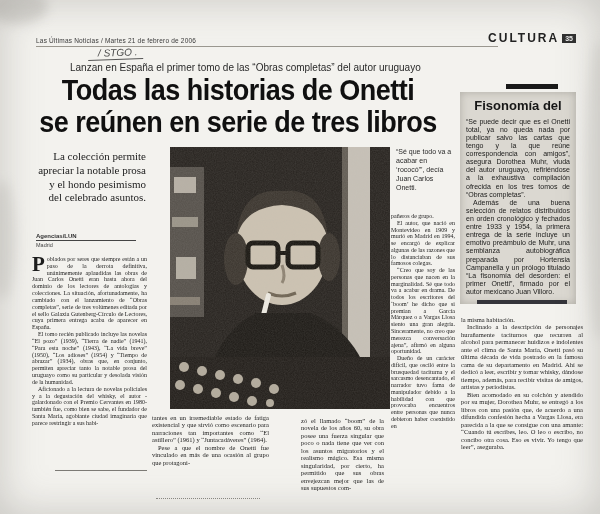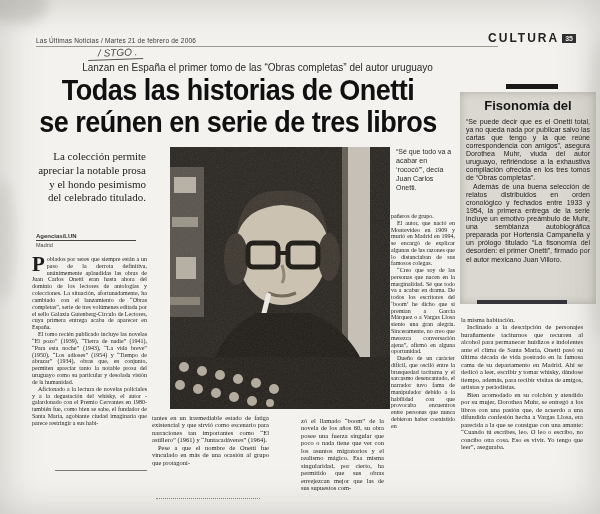--- a/index.html
+++ b/index.html
@@ -14,21 +14,21 @@
   .vignette{position:absolute;inset:0;box-shadow:inset 0 0 40px rgba(120,118,112,.35);pointer-events:none;}
   
   .masthead{left:36px;top:37px;font-size:6.5px;color:#3a3a3a;letter-spacing:.2px;}
   .mast-rule{left:36px;top:46px;width:462px;border-top:1px solid #9a978f;}
   .section{right:24px;top:31px;font-size:12px;font-weight:bold;letter-spacing:2px;color:#222;}
   .badge{display:inline-block;background:#2f2f2f;color:#eee;font-size:7px;font-weight:bold;
          padding:1px 3px;margin-left:3px;letter-spacing:0;vertical-align:1px;}
   .annotation{left:88px;top:47px;font-size:10px;font-style:italic;color:#4a4a4a;
               transform:rotate(-2deg);border-bottom:1px solid #555;padding:0 6px 1px 10px;}
   
-  .kicker{left:70px;top:62px;width:375px;text-align:center;font-size:10px;color:#2a2a2a;}
+  .kicker{left:70px;top:62px;width:375px;font-size:10px;color:#2a2a2a;}
   .headline{left:18px;top:74px;width:440px;text-align:center;font-weight:800;
             font-size:27px;line-height:30px;letter-spacing:-.5px;color:#101010;
             transform:scaleY(1.08);transform-origin:top;}
   
   .standfirst{left:33px;top:150px;width:113px;text-align:right;
               font-family:"Liberation Serif",serif;font-size:11px;line-height:1.25;color:#222;}
   .byline{left:36px;top:233px;width:100px;font-size:6px;font-weight:bold;color:#333;
           border-bottom:1px solid #444;padding-bottom:1px;}
   .dateline{left:36px;top:242px;font-size:5.5px;color:#444;}
   
@@ -42,21 +42,21 @@
   .rule-short{left:55px;top:470px;width:92px;border-top:1px solid #7d7b76;}
   .col2{left:152px;top:414px;width:117px;height:80px;}
   .rule-dotted{left:156px;top:498px;width:104px;border-top:1px dotted #8b8984;}
   .col3{left:301px;top:417px;width:83px;height:92px;}
   .col4{left:391px;top:213px;width:64px;height:298px;font-size:6px;line-height:1.13;}
   
   .photo{left:170px;top:147px;width:220px;height:262px;background:#262320;}
   .caption{left:396px;top:147px;width:58px;font-size:7px;line-height:1.3;color:#2a2a2a;}
   
   .side-bar-rule{left:506px;top:84px;width:52px;height:5px;background:#191919;}
-  .side-panel{left:460px;top:92px;width:136px;height:212px;background:#dbd8d1;
+  .side-panel{left:460px;top:92px;width:116px;height:212px;background:#dbd8d1;
               box-shadow:inset 0 0 8px rgba(110,108,100,.4);padding:5px 6px;box-sizing:border-box;}
   .side-title{text-align:center;font-size:13px;font-weight:bold;line-height:1.05;color:#161616;
               margin:2px 0 5px 0;}
   .side-panel p{margin:0;font-size:7px;line-height:1.16;text-align:justify;color:#20201f;
                 font-family:"Liberation Sans",sans-serif;text-indent:7px;}
   .side-panel p.first{text-indent:0;}
   .side-bottom-rule{left:477px;top:300px;width:90px;height:4px;background:#34343a;}
   .right-col{left:461px;top:316px;width:122px;height:192px;}
 </style>
 </head>
@@ -72,21 +72,21 @@
   <span>CULTURA</span><span class="badge">35</span>
 </div>
 <div class="abs annotation">/ STGO .</div>
 
 <div class="abs kicker">Lanzan en España el primer tomo de las “Obras completas” del autor uruguayo</div>
 <div class="abs headline">
   <div>Todas las historias de Onetti</div>
   <div>se reúnen en serie de tres libros</div>
 </div>
 
-<div class="abs standfirst">La colección permite apreciar la notable prosa y el hondo pesimismo del celebrado titulado.</div>
+<div class="abs standfirst">La colección permite apreciar la notable prosa y el hondo pesimismo del celebrado asuntos.</div>
 <div class="abs byline">Agencias/LUN</div>
 <div class="abs dateline">Madrid</div>
 
 <div class="abs col col1">
   <p><span class="dropcap">P</span><span>oblados por seres que siempre están a un paso de la derrota definitiva, unánimemente aplaudidas las obras de Juan Carlos Onetti eran hasta ahora del dominio de los lectores de antologías y colecciones. La situación, afortunadamente, ha cambiado con el lanzamiento de “Obras completas”, serie de tres volúmenes editada por el sello Galaxia Gutenberg-Círculo de Lectores, cuya primera entrega acaba de aparecer en España.</span></p>
   <p>El tomo recién publicado incluye las novelas “El pozo” (1939), “Tierra de nadie” (1941), “Para esta noche” (1943), “La vida breve” (1950), “Los adioses” (1954) y “Tiempo de abrazar” (1934), obras que, en conjunto, permiten apreciar tanto la notable prosa del uruguayo como su particular y desolada visión de la humanidad.</p>
   <p>Aficionado a la lectura de novelas policiales y a la degustación del whisky, el autor -galardonado con el Premio Cervantes en 1980- también fue, como bien se sabe, el fundador de Santa María, agobiante ciudad imaginaria que parece restringir a sus habi-</p>
 </div>
 <div class="abs rule-short"></div>
 

